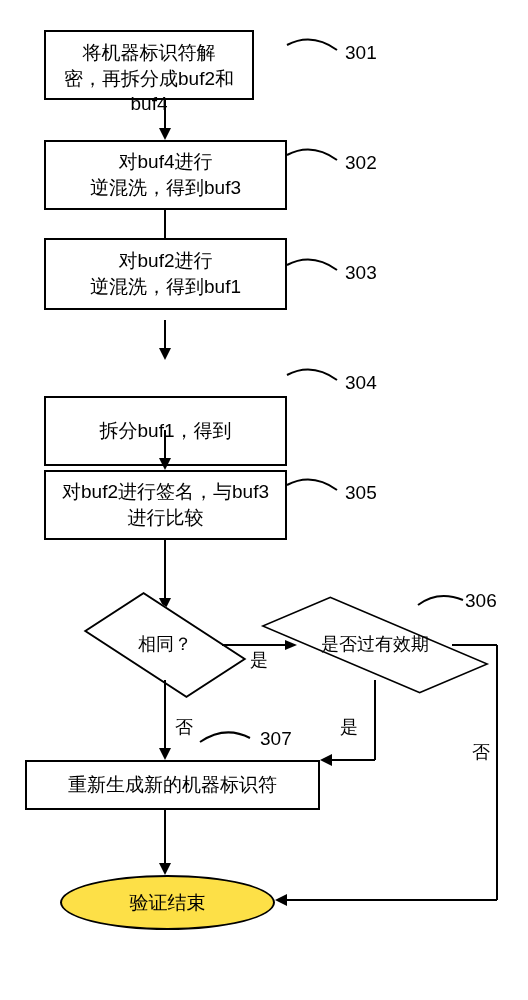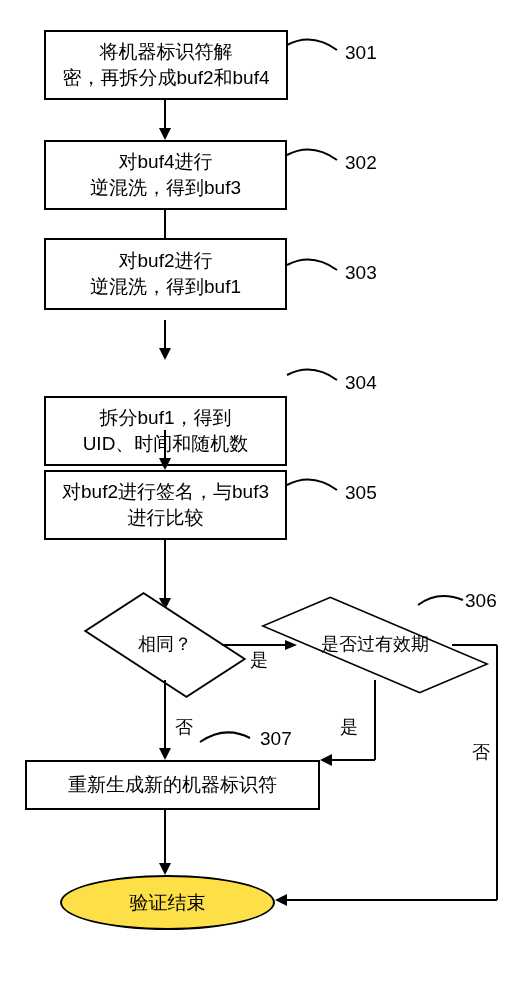--- a/index.html
+++ b/index.html
@@ -75,21 +75,21 @@
       position: absolute;
       overflow: visible;
       pointer-events: none;
     }
   </style>
 </head>
 <body>
 
 <div class="flowchart">
 
-  <div class="box" style="left:4px; top:0px; width:244px; height:70px;">
+  <div class="box" style="left:4px; top:0px; width:210px; height:70px;justify-content:space-between;">
     <span>将机器标识符解</span>
     <span>密，再拆分成buf2和buf4</span>
   </div>
   <svg class="connector" style="left:247px; top:10px;" width="60" height="20">
     <path d="M0,5 Q25,-8 50,10" stroke="#000" stroke-width="2" fill="none"></path>
   </svg>
   <div class="label-num" style="left:305px; top:12px;">301</div>
 
   <svg class="connector" style="left:119px; top:70px;" width="20" height="40">
     <line x1="6" y1="0" x2="6" y2="33" stroke="#000" stroke-width="2"></line>
@@ -119,21 +119,20 @@
   </svg>
   <div class="label-num" style="left:305px; top:232px;">303</div>
 
   <svg class="connector" style="left:119px; top:290px;" width="20" height="40">
     <line x1="6" y1="0" x2="6" y2="33" stroke="#000" stroke-width="2"></line>
     <polygon points="6,40 0,28 12,28" fill="#000"></polygon>
   </svg>
 
   <div class="box" style="left:4px; top:330px; width:243px; height:70px;margin-top:36px;">
     <span>拆分buf1，得到</span>
-    <span>UID、时间和随机数</span>
   </div>
   <svg class="connector" style="left:247px; top:340px;" width="60" height="20">
     <path d="M0,5 Q25,-8 50,10" stroke="#000" stroke-width="2" fill="none"></path>
   </svg>
   <div class="label-num" style="left:305px; top:342px;">304</div>
 
   <svg class="connector" style="left:119px; top:400px;" width="20" height="40">
     <line x1="6" y1="0" x2="6" y2="33" stroke="#000" stroke-width="2"></line>
     <polygon points="6,40 0,28 12,28" fill="#000"></polygon>
   </svg>

